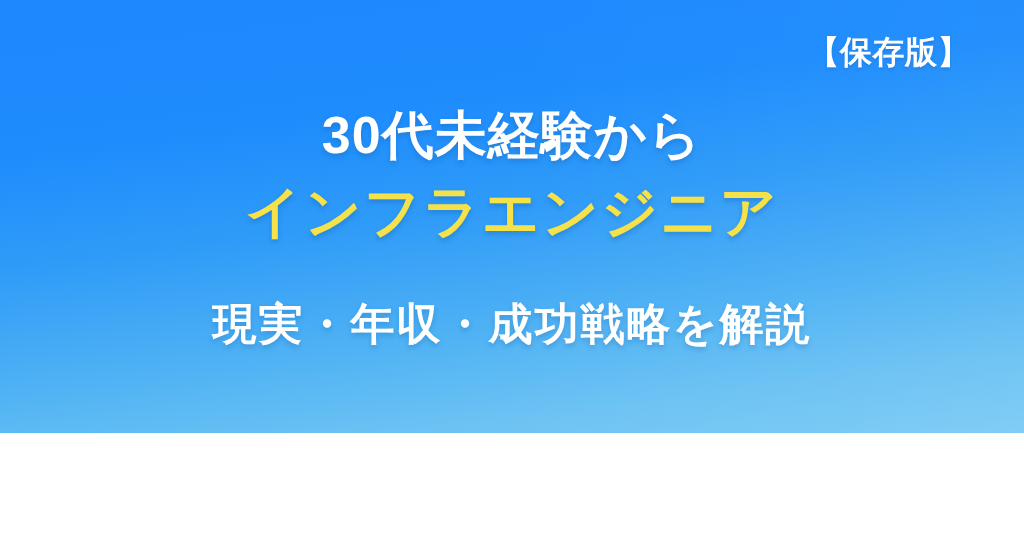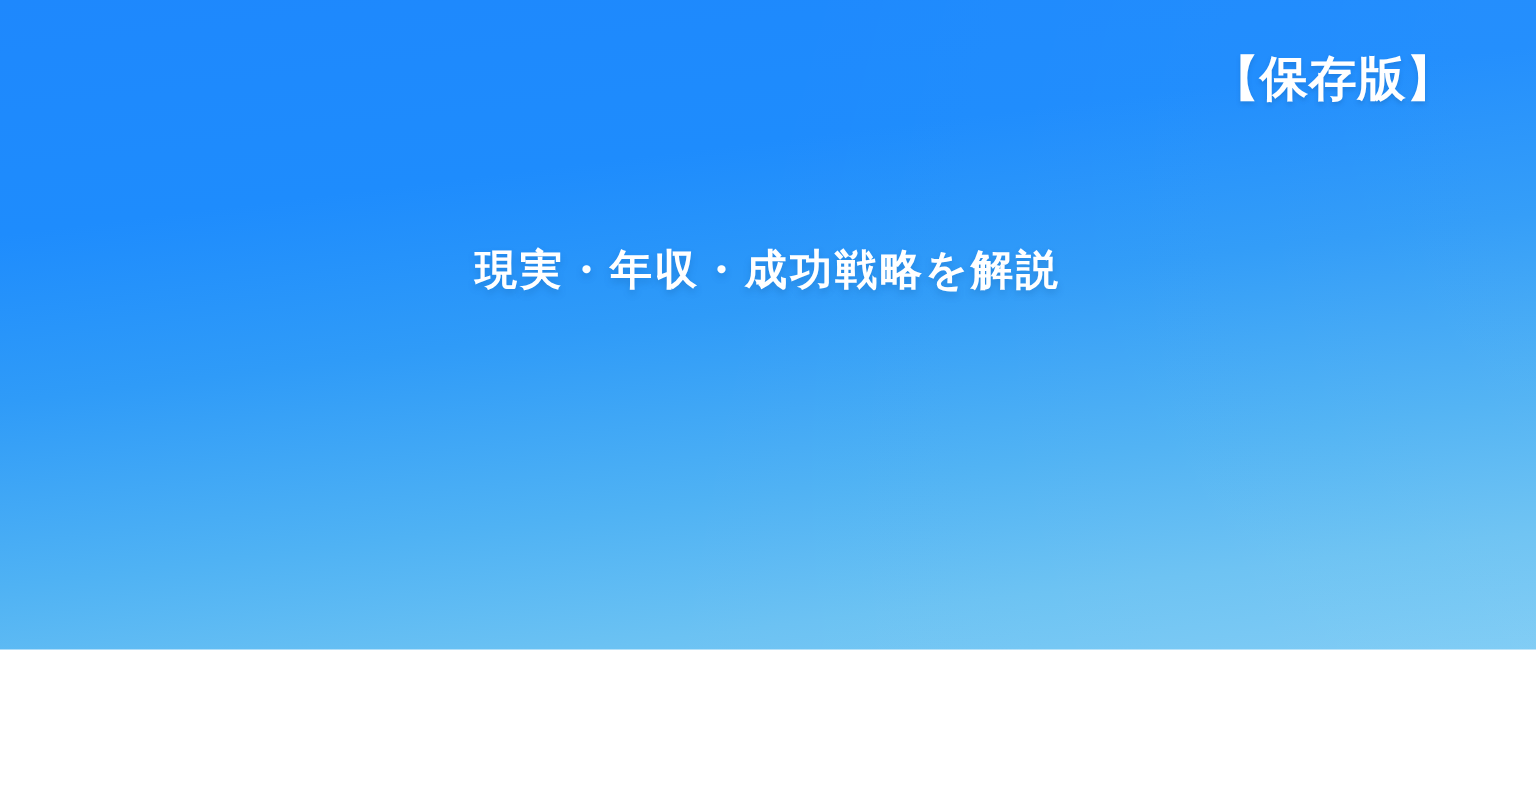--- a/index.html
+++ b/index.html
@@ -94,40 +94,42 @@
 
   #line-3 {
     font-size: 42px;
     line-height: 56px;
     letter-spacing: 1px;
   }
 
   #subtitle {
     display: block;
     margin-top: 52px;
-    font-size: 28px;
+    font-size: 44px;
     font-weight: 600;
     line-height: 52px;
     letter-spacing: 2px;
     color: #FFFFFF;
     white-space: nowrap;
     text-shadow: 0 3px 5px rgba(17,85,155,0.26);
   }
 </style>
 </head>
 <body>
 
 <div id="card">
 
   <div id="badge-row">
     <div id="badge">【保存版】</div>
   </div>
 
   <div id="content">
 
+    <span class="headline" id="line-1">30代未経験から</span>
 
+    <span class="headline" id="line-2">インフラエンジニア</span>
 
 
     <span id="subtitle">現実・年収・成功戦略を解説</span>
 
   </div>
 
 </div>
 
 </body></html>

